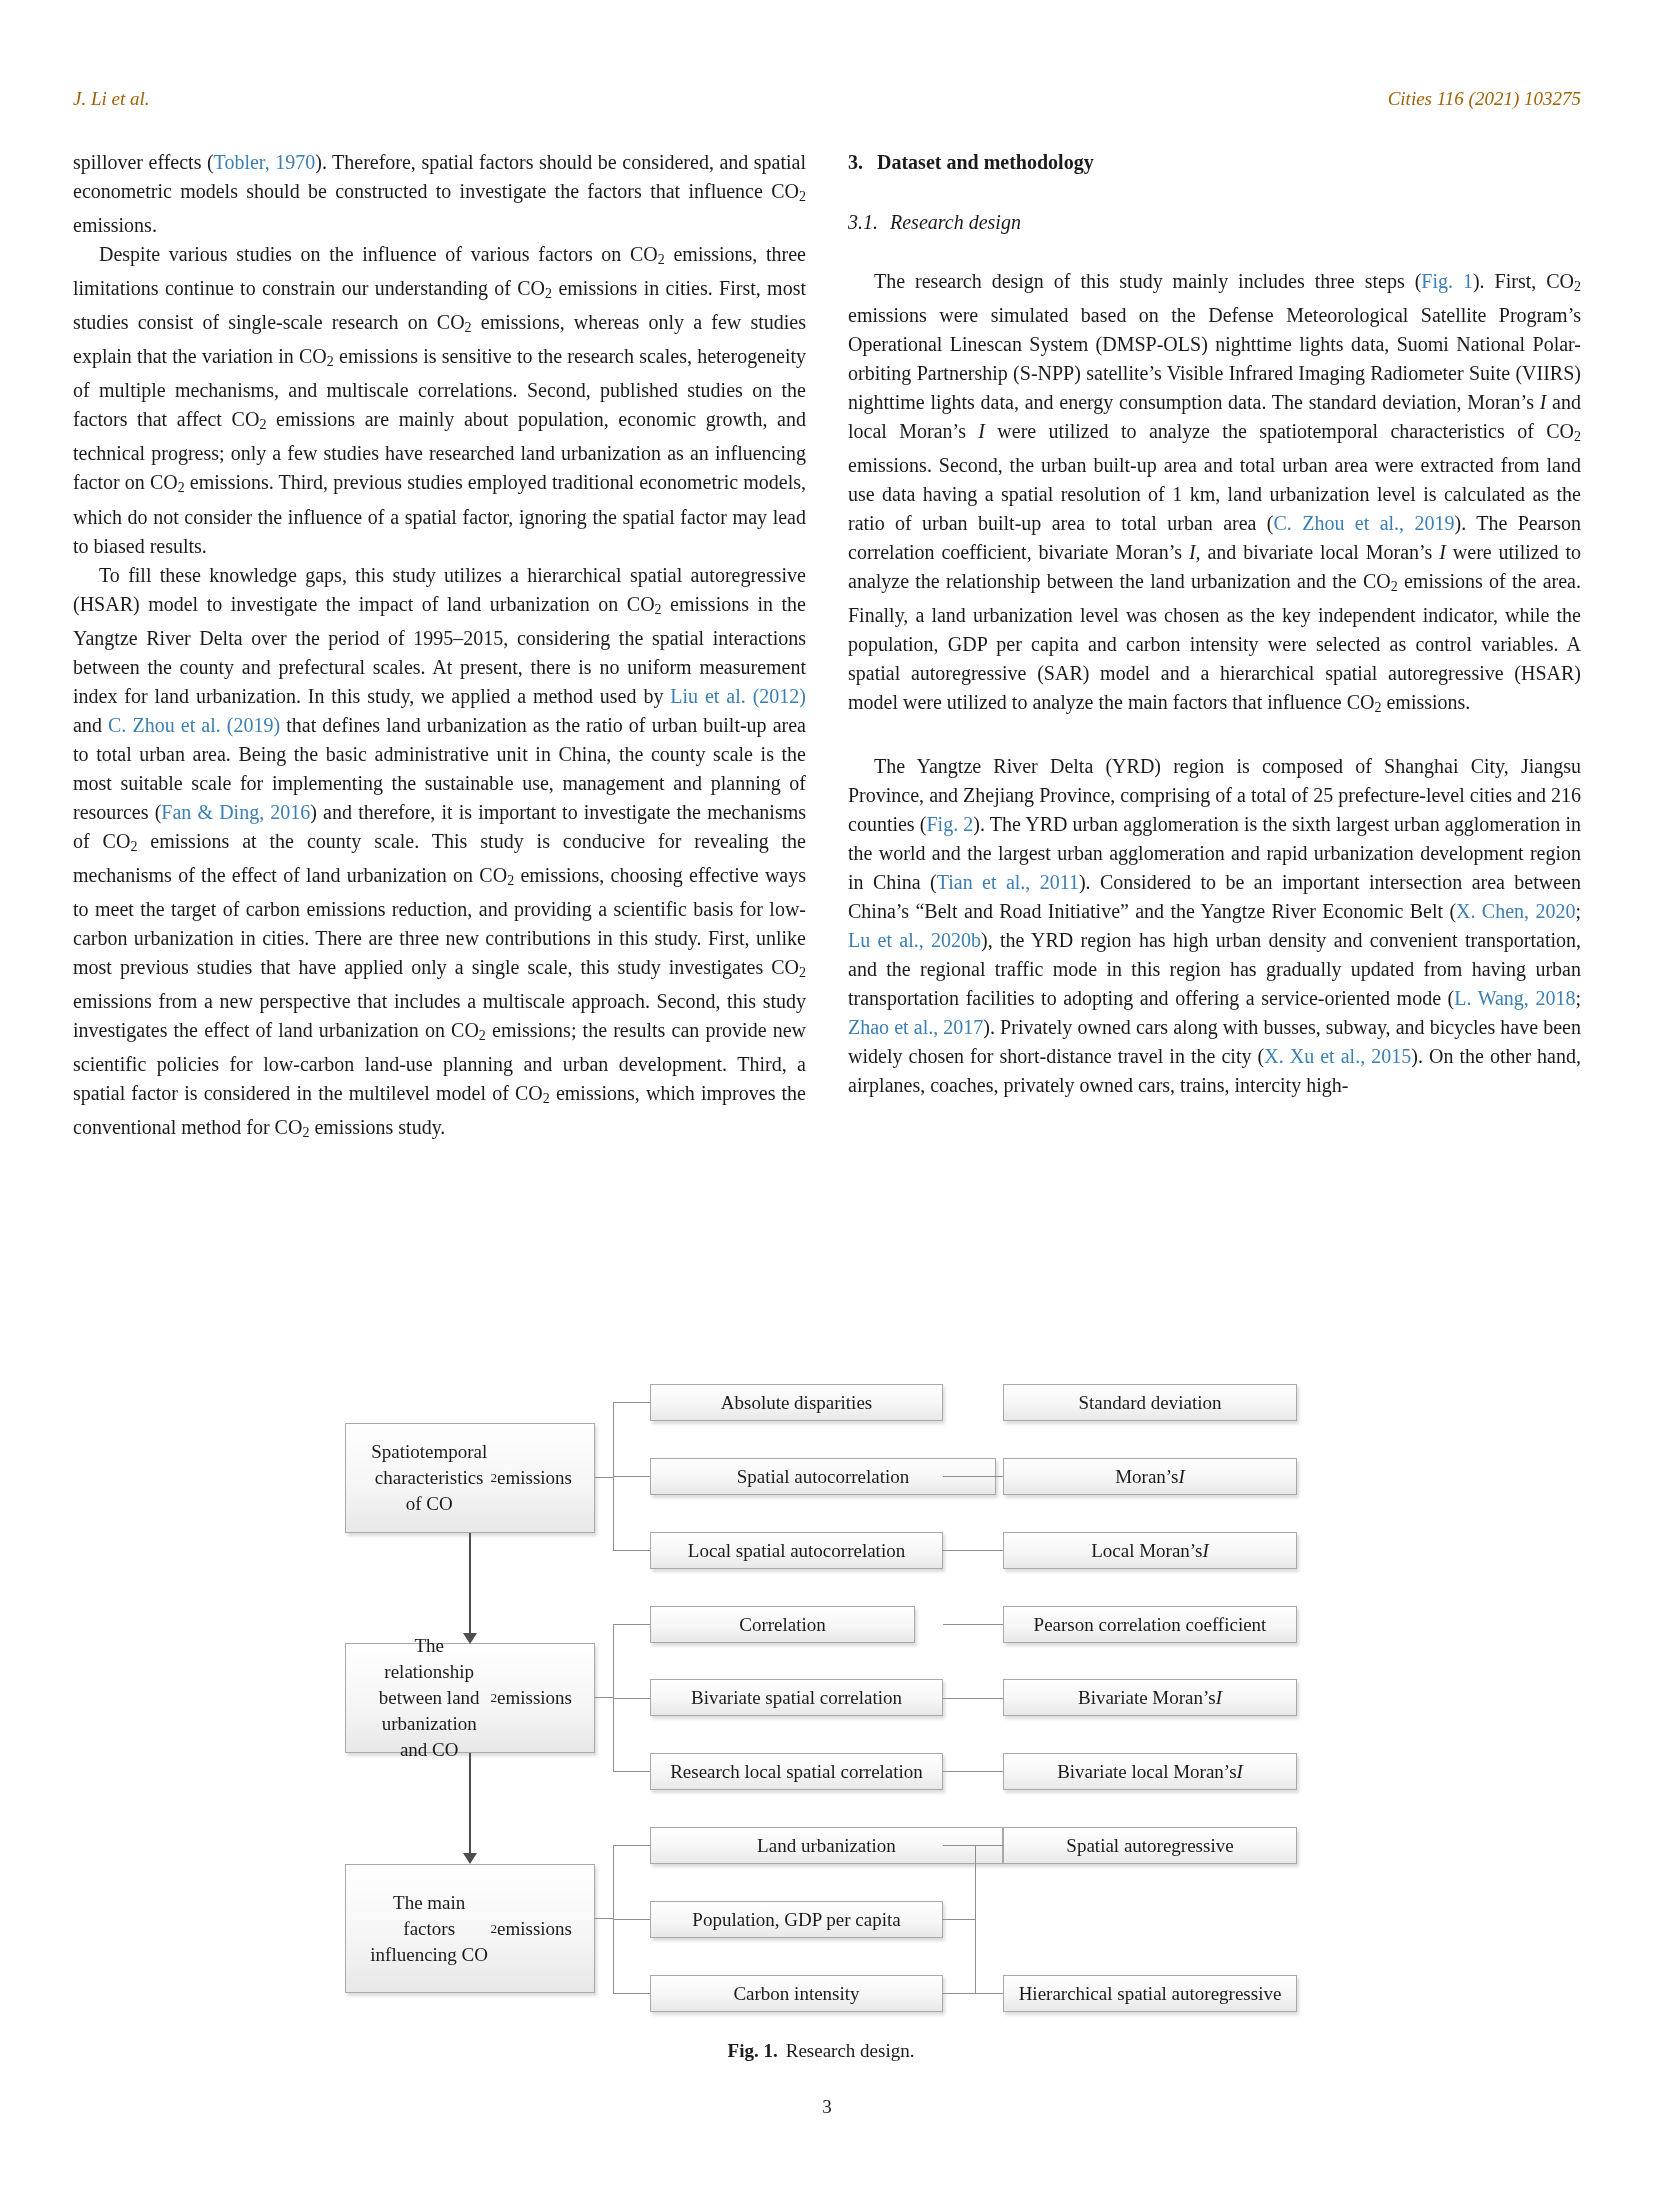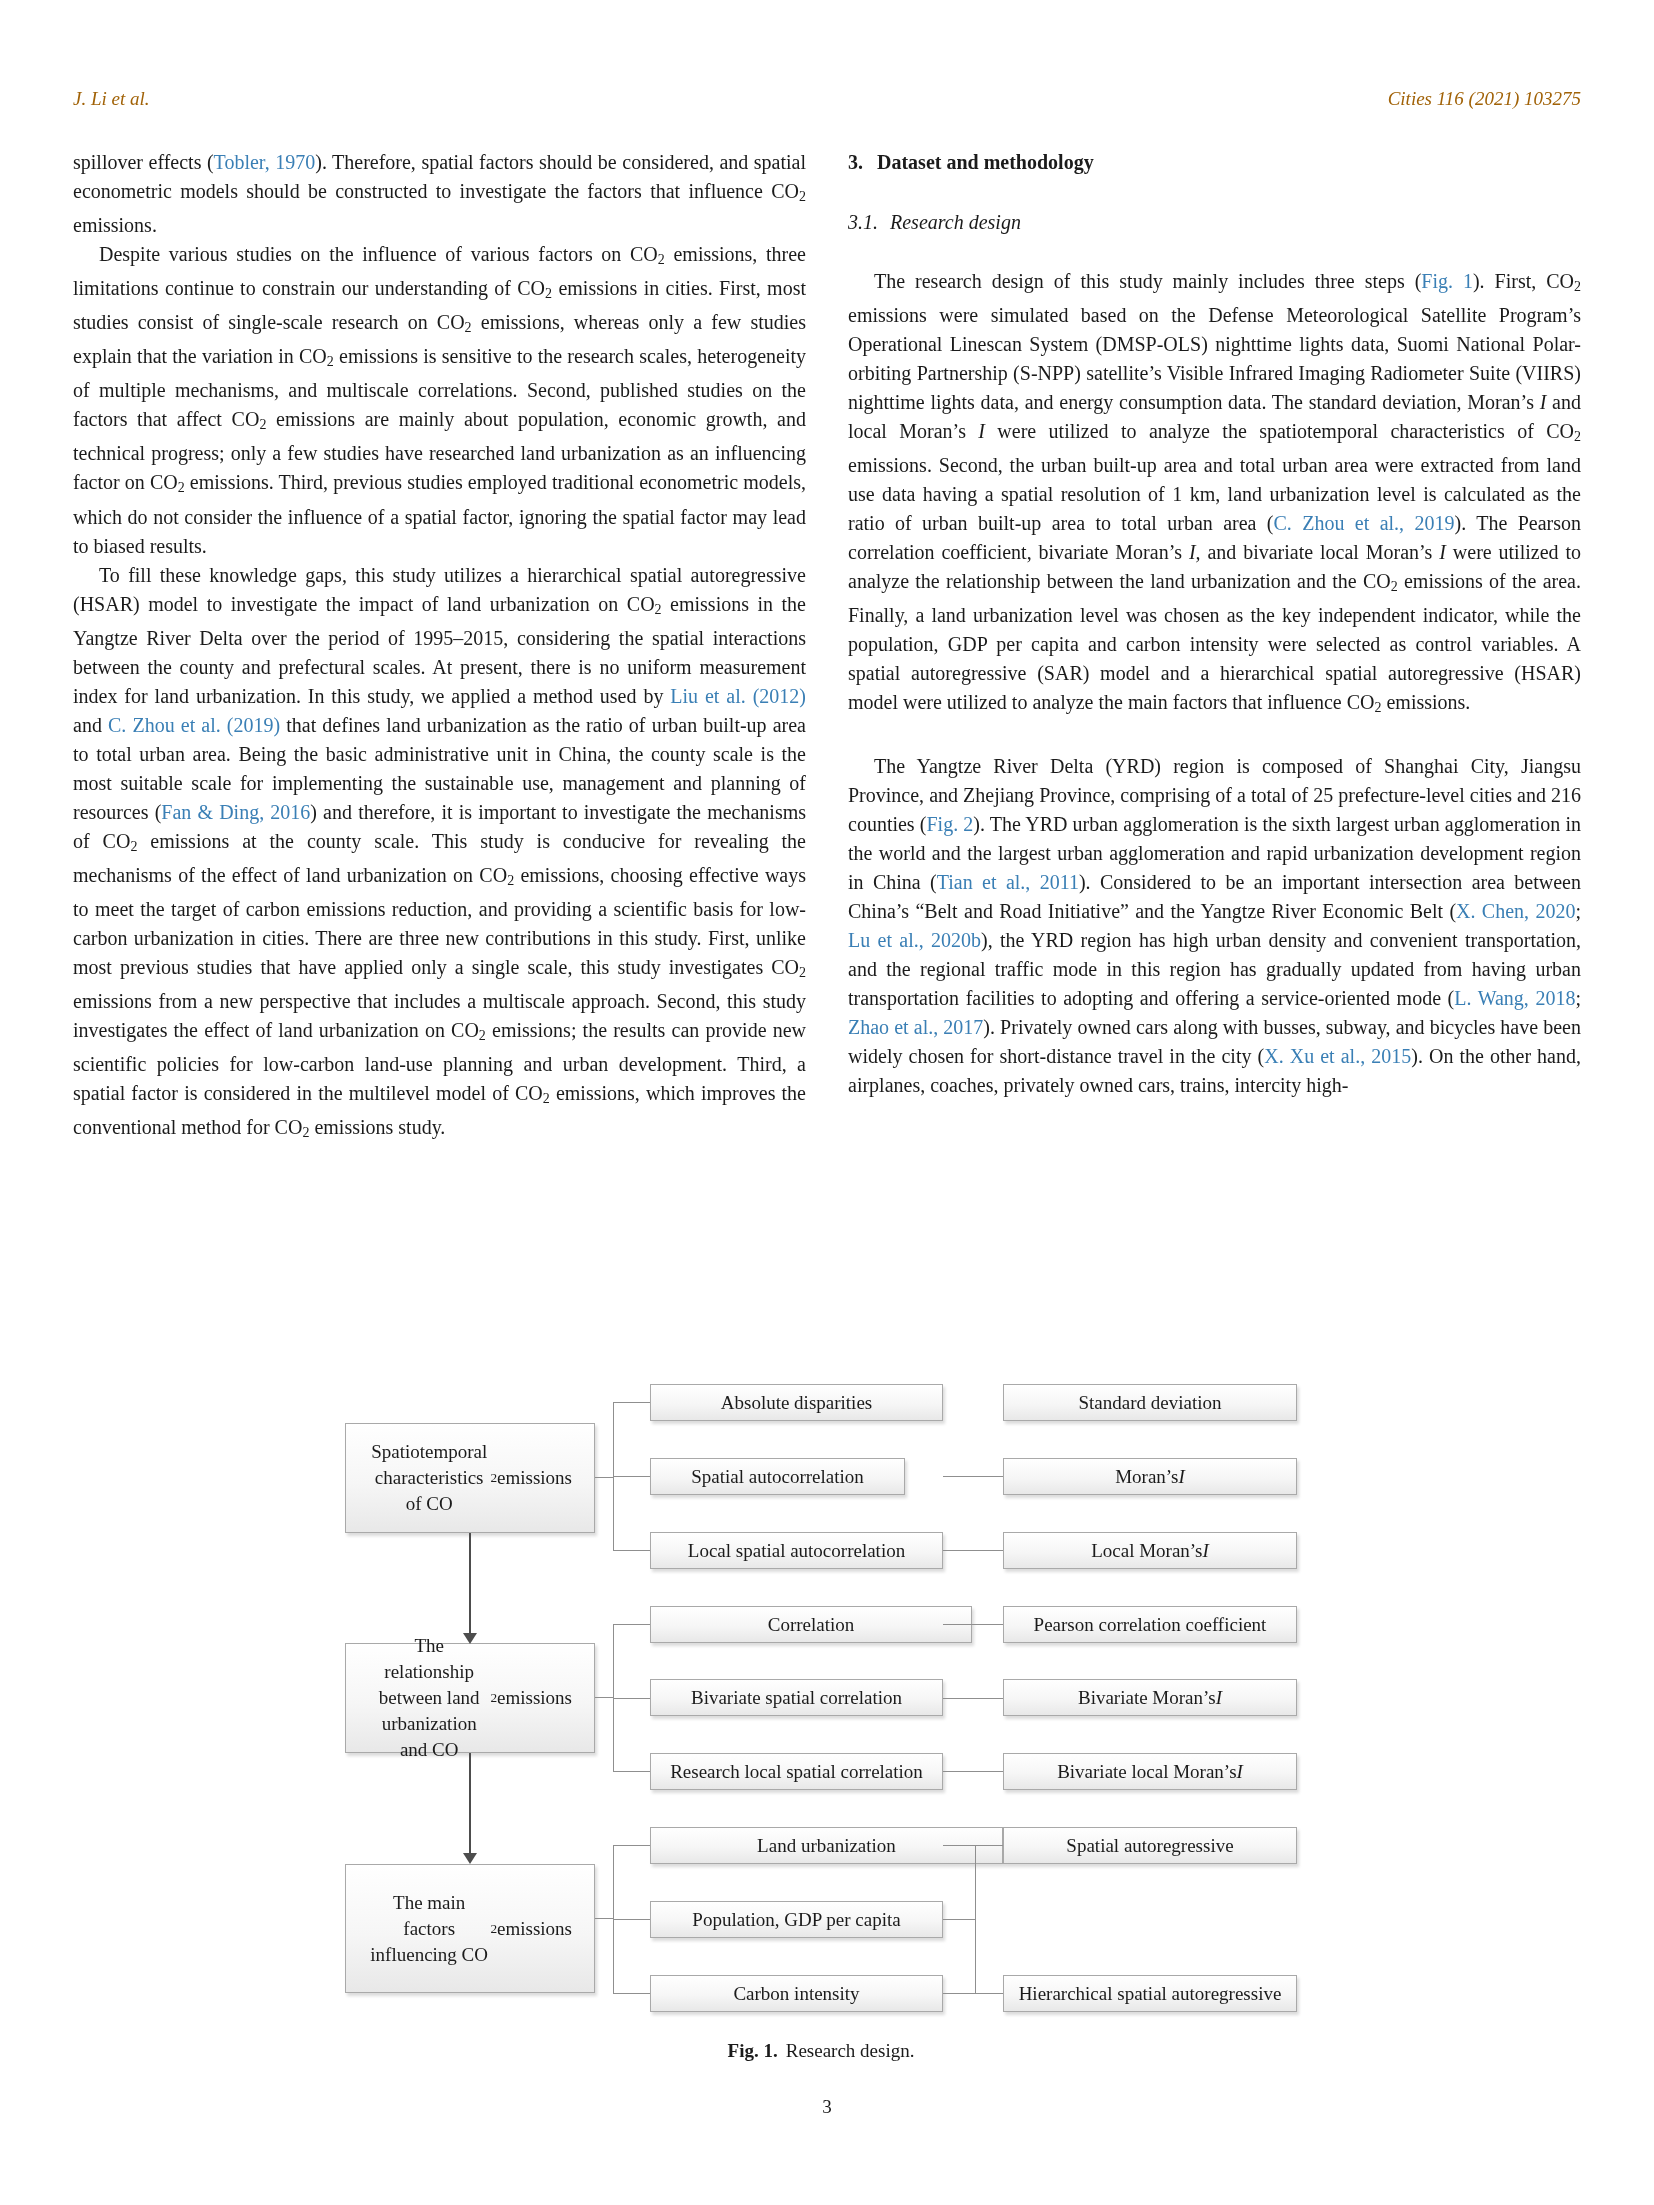--- a/index.html
+++ b/index.html
@@ -70,23 +70,23 @@
     </div>
     <p class="ind body-p">The research design of this study mainly includes three steps (<span class="r-link">Fig. 1</span>). First, CO<span class="r-sub">2</span> emissions were simulated based on the Defense Meteorological Satellite Program’s Operational Linescan System (DMSP-OLS) nighttime lights data, Suomi National Polar-orbiting Partnership (S-NPP) satellite’s Visible Infrared Imaging Radiometer Suite (VIIRS) nighttime lights data, and energy consumption data. The standard deviation, Moran’s <span class="r-i">I</span> and local Moran’s <span class="r-i">I</span> were utilized to analyze the spatiotemporal characteristics of CO<span class="r-sub">2</span> emissions. Second, the urban built-up area and total urban area were extracted from land use data having a spatial resolution of 1 km, land urbanization level is calculated as the ratio of urban built-up area to total urban area (<span class="r-link">C. Zhou et al., 2019</span>). The Pearson correlation coefficient, bivariate Moran’s <span class="r-i">I,</span> and bivariate local Moran’s <span class="r-i">I</span> were utilized to analyze the relationship between the land urbanization and the CO<span class="r-sub">2</span> emissions of the area. Finally, a land urbanization level was chosen as the key independent indicator, while the population, GDP per capita and carbon intensity were selected as control variables. A spatial autoregressive (SAR) model and a hierarchical spatial autoregressive (HSAR) model were utilized to analyze the main factors that influence CO<span class="r-sub">2</span> emissions.</p>
     <p class="ind body-p">The Yangtze River Delta (YRD) region is composed of Shanghai City, Jiangsu Province, and Zhejiang Province, comprising of a total of 25 prefecture-level cities and 216 counties (<span class="r-link">Fig. 2</span>). The YRD urban agglomeration is the sixth largest urban agglomeration in the world and the largest urban agglomeration and rapid urbanization development region in China (<span class="r-link">Tian et al., 2011</span>). Considered to be an important intersection area between China’s “Belt and Road Initiative” and the Yangtze River Economic Belt (<span class="r-link">X. Chen, 2020</span>; <span class="r-link">Lu et al., 2020b</span>), the YRD region has high urban density and convenient transportation, and the regional traffic mode in this region has gradually updated from having urban transportation facilities to adopting and offering a service-oriented mode (<span class="r-link">L. Wang, 2018</span>; <span class="r-link">Zhao et al., 2017</span>). Privately owned cars along with busses, subway, and bicycles have been widely chosen for short-distance travel in the city (<span class="r-link">X. Xu et al., 2015</span>). On the other hand, airplanes, coaches, privately owned cars, trains, intercity high-</p>
   </div>
 
   <div class="fbox" style="left:345px; top:1423px; width:250px; height:110px;">Spatiotemporal characteristics of CO<span class="r-sub">2</span> emissions</div>
   <div class="fbox" style="left:345px; top:1643px; width:250px; height:110px;">The relationship between land urbanization and CO<span class="r-sub">2</span> emissions</div>
   <div class="fbox" style="left:345px; top:1864px; width:250px; height:129px;">The main factors influencing CO<span class="r-sub">2</span> emissions</div>
 
   <div class="fbox small" style="left:650px; top:1384px; width:293px;">Absolute disparities</div>
-  <div class="fbox small" style="left:650px; top:1458px; width:255px;">Spatial autocorrelation</div>
+  <div class="fbox small" style="left:650px; top:1458px; width:346px;">Spatial autocorrelation</div>
   <div class="fbox small" style="left:650px; top:1532px; width:293px;">Local spatial autocorrelation</div>
-  <div class="fbox small" style="left:650px; top:1606px; width:322px;">Correlation</div>
+  <div class="fbox small" style="left:650px; top:1606px; width:265px;">Correlation</div>
   <div class="fbox small" style="left:650px; top:1679px; width:293px;">Bivariate spatial correlation</div>
   <div class="fbox small" style="left:650px; top:1753px; width:293px;">Research local spatial correlation</div>
   <div class="fbox small" style="left:650px; top:1827px; width:353px;">Land urbanization</div>
   <div class="fbox small" style="left:650px; top:1901px; width:293px;">Population, GDP per capita</div>
   <div class="fbox small" style="left:650px; top:1975px; width:293px;">Carbon intensity</div>
 
   <div class="fbox small" style="left:1003px; top:1384px; width:294px;">Standard deviation</div>
   <div class="fbox small" style="left:1003px; top:1458px; width:294px;">Moran’s <span class="r-i">I</span></div>
   <div class="fbox small" style="left:1003px; top:1532px; width:294px;">Local Moran’s <span class="r-i">I</span></div>
   <div class="fbox small" style="left:1003px; top:1606px; width:294px;">Pearson correlation coefficient</div>

